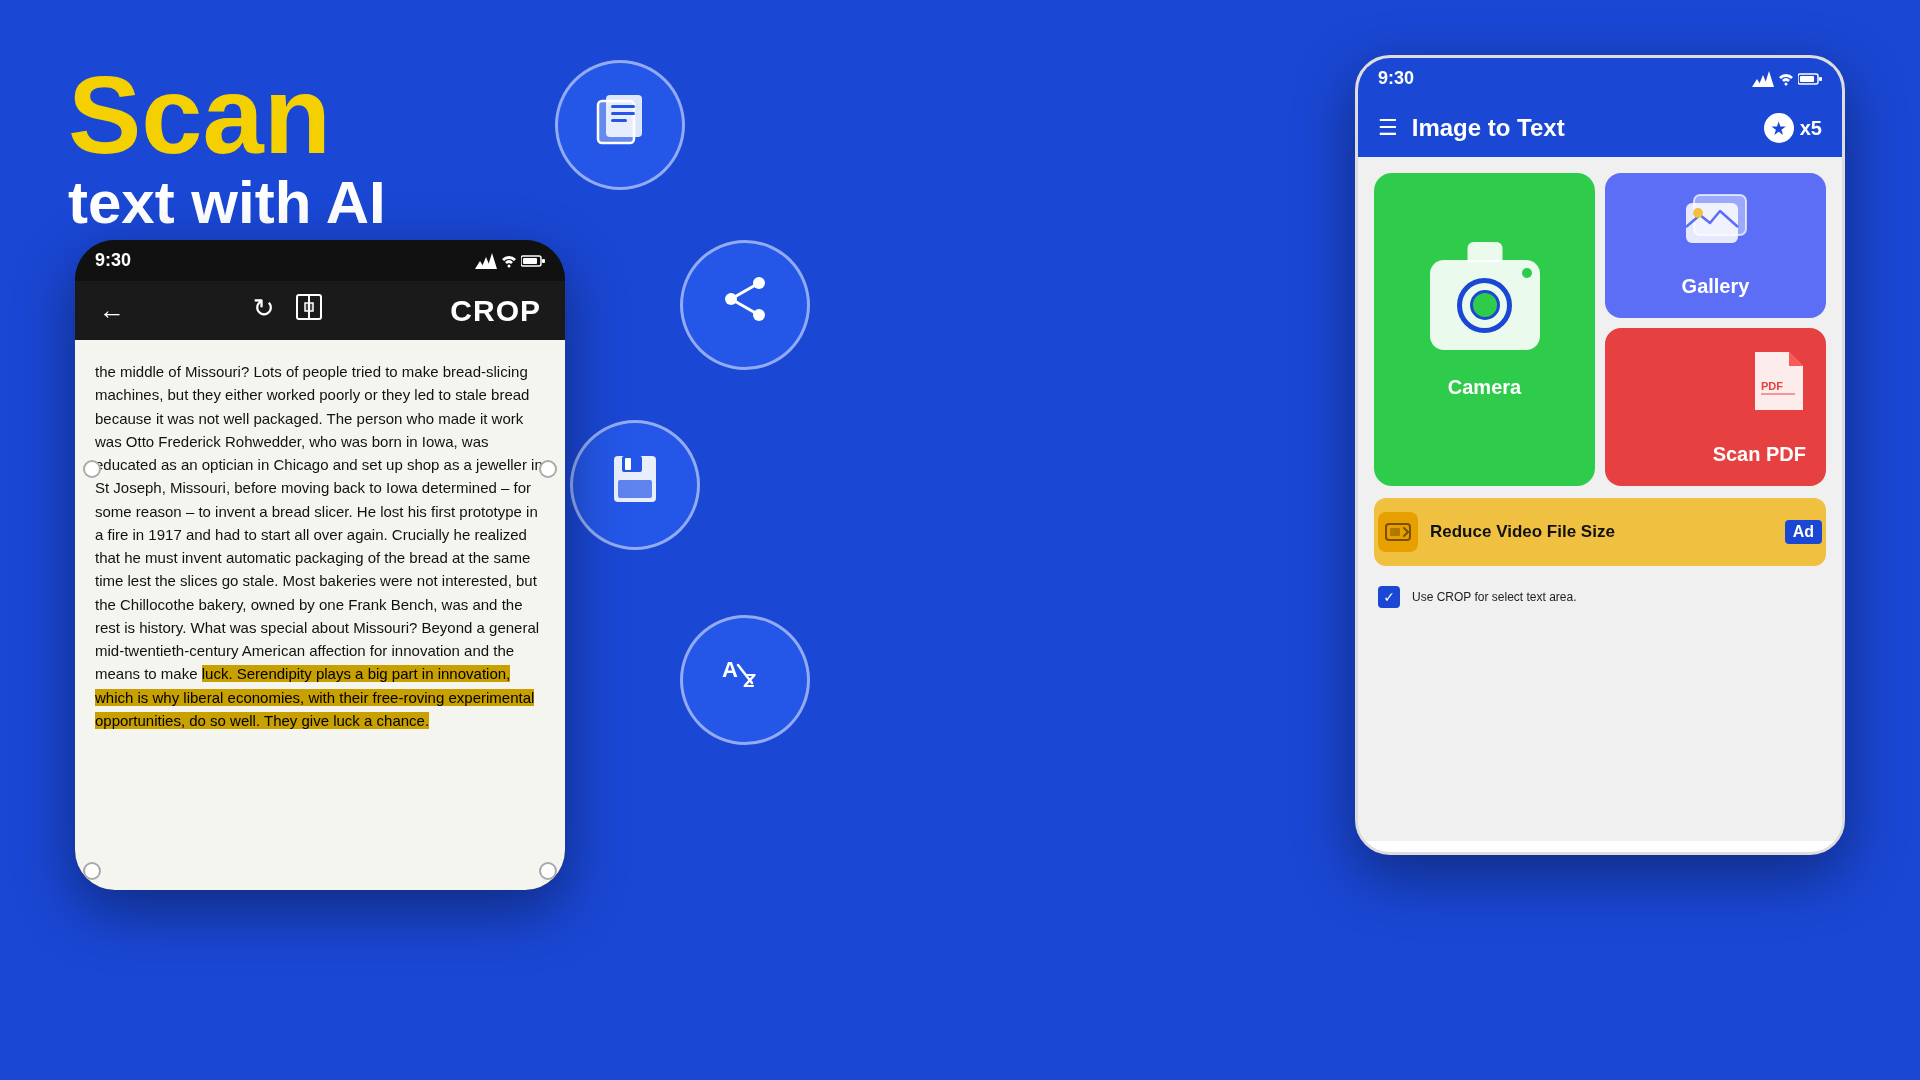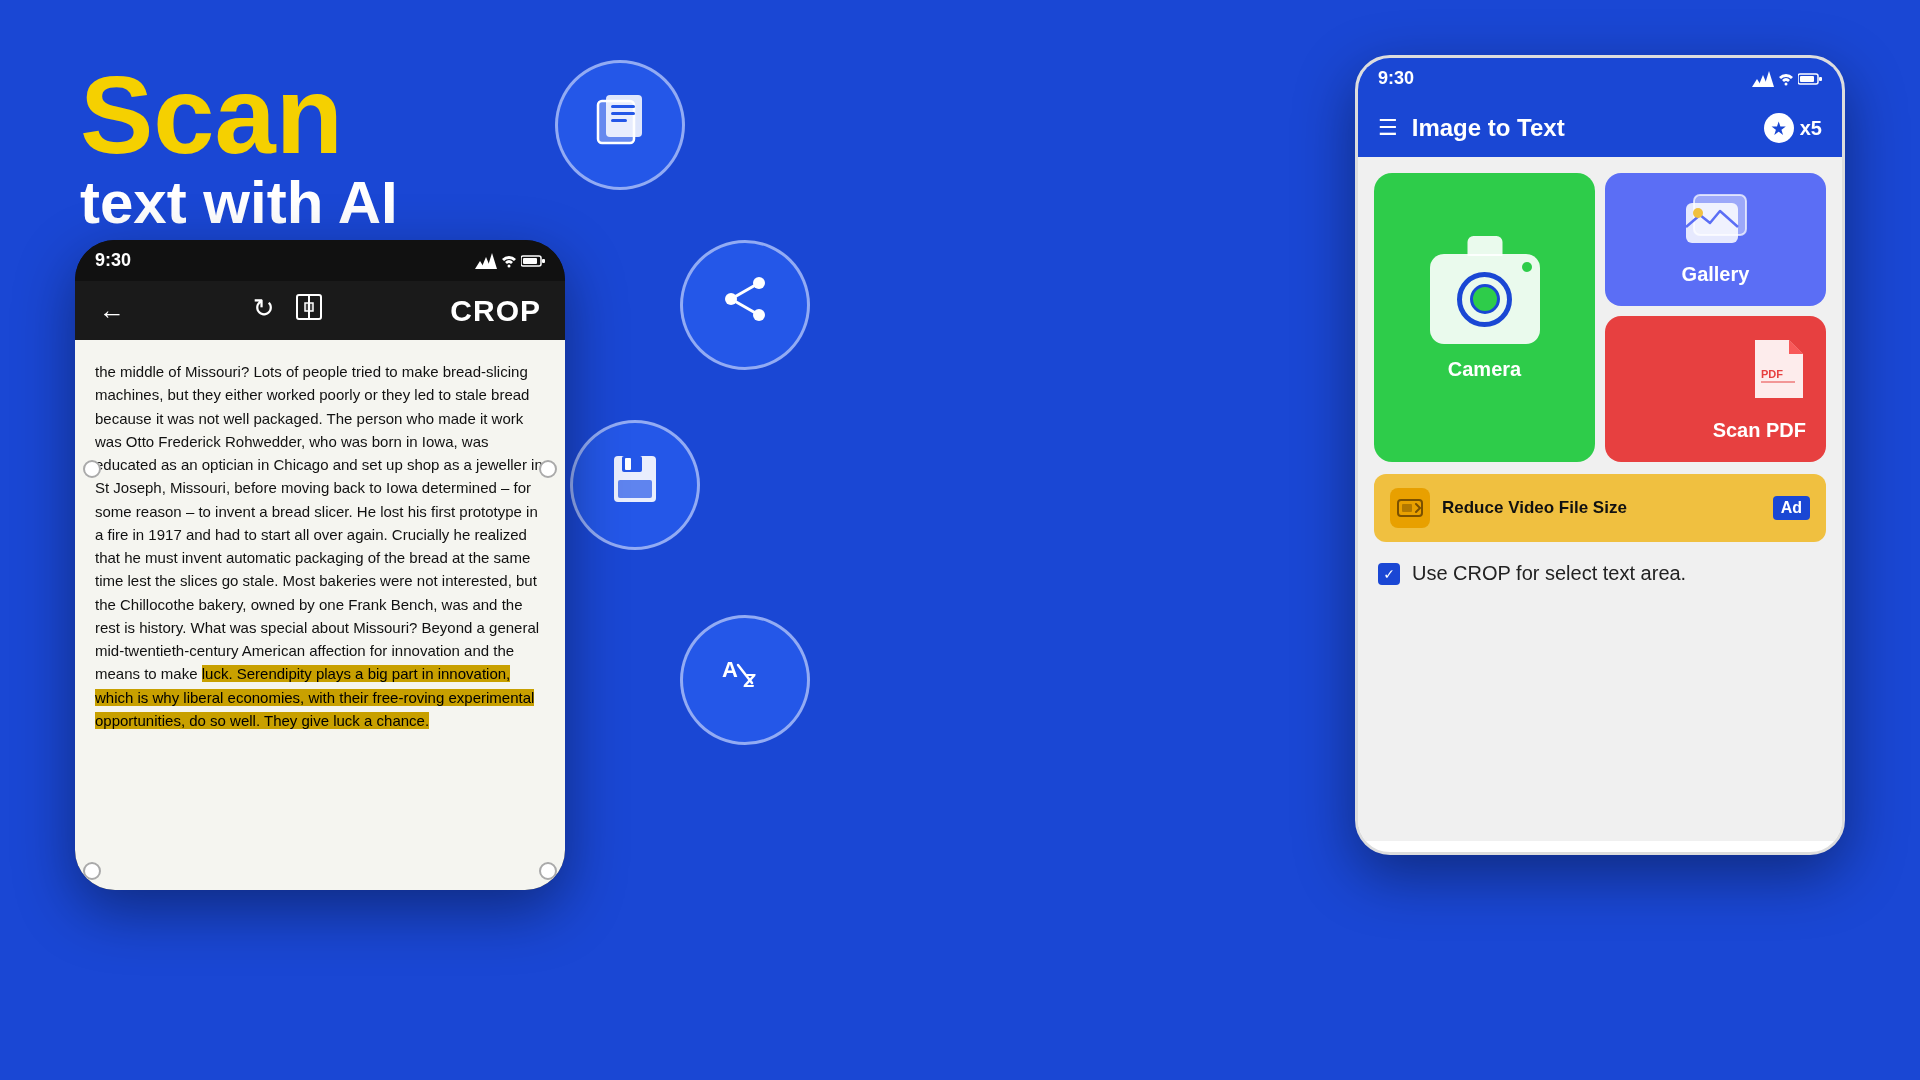--- a/index.html
+++ b/index.html
@@ -8,21 +8,21 @@
       height: 1080px;
       background-color: #1a47d4;
       font-family: 'Segoe UI', Arial, sans-serif;
       overflow: hidden;
       position: relative;
     }
 
     
     .hero-text {
       position: absolute;
-      left: 80px;
+      left: 68px;
       top: 60px;
     }
     .hero-scan {
       font-size: 110px;
       font-weight: 900;
       color: #f5d000;
       line-height: 1;
     }
     .hero-subtitle {
       font-size: 60px;
@@ -244,21 +244,21 @@
       align-items: flex-end;
       justify-content: center;
       padding: 20px;
       cursor: pointer;
     }
 
     .btn-label {
       color: #fff;
       font-size: 20px;
       font-weight: 600;
-      margin-top: 14px;
+      margin-top: 26px;
     }
 
     
     .camera-shape {
       width: 110px;
       height: 90px;
       background: rgba(255,255,255,0.9);
       border-radius: 14px;
       position: relative;
       display: flex;
@@ -299,21 +299,21 @@
       right: 8px;
       width: 10px;
       height: 10px;
       background: #2ecc4a;
       border-radius: 50%;
     }
 
     .ad-banner {
       background: #f0c040;
       border-radius: 12px;
-      padding: 14px 16px;
+      padding: 14px 4px;
       display: flex;
       align-items: center;
       gap: 12px;
       margin-bottom: 14px;
     }
     .ad-icon {
       width: 40px;
       height: 40px;
       background: #e8a000;
       border-radius: 8px;
@@ -350,21 +350,21 @@
       border-radius: 4px;
       display: flex;
       align-items: center;
       justify-content: center;
     }
     .crop-checkbox-check {
       color: #fff;
       font-size: 14px;
     }
     .crop-label {
-      font-size: 20px;
+      font-size: 12px;
       color: #222;
     }
   </style>
 </head>
 <body>
 
 <div class="hero-text">
   <div class="hero-scan">Scan</div>
   <div class="hero-subtitle">text with AI</div>
 </div>

